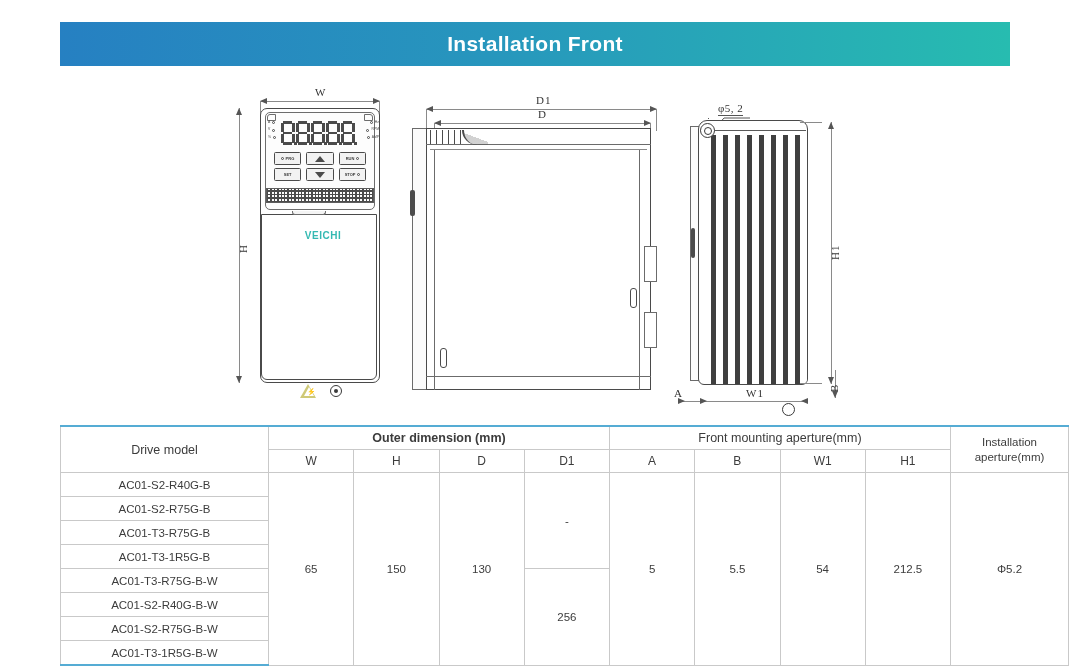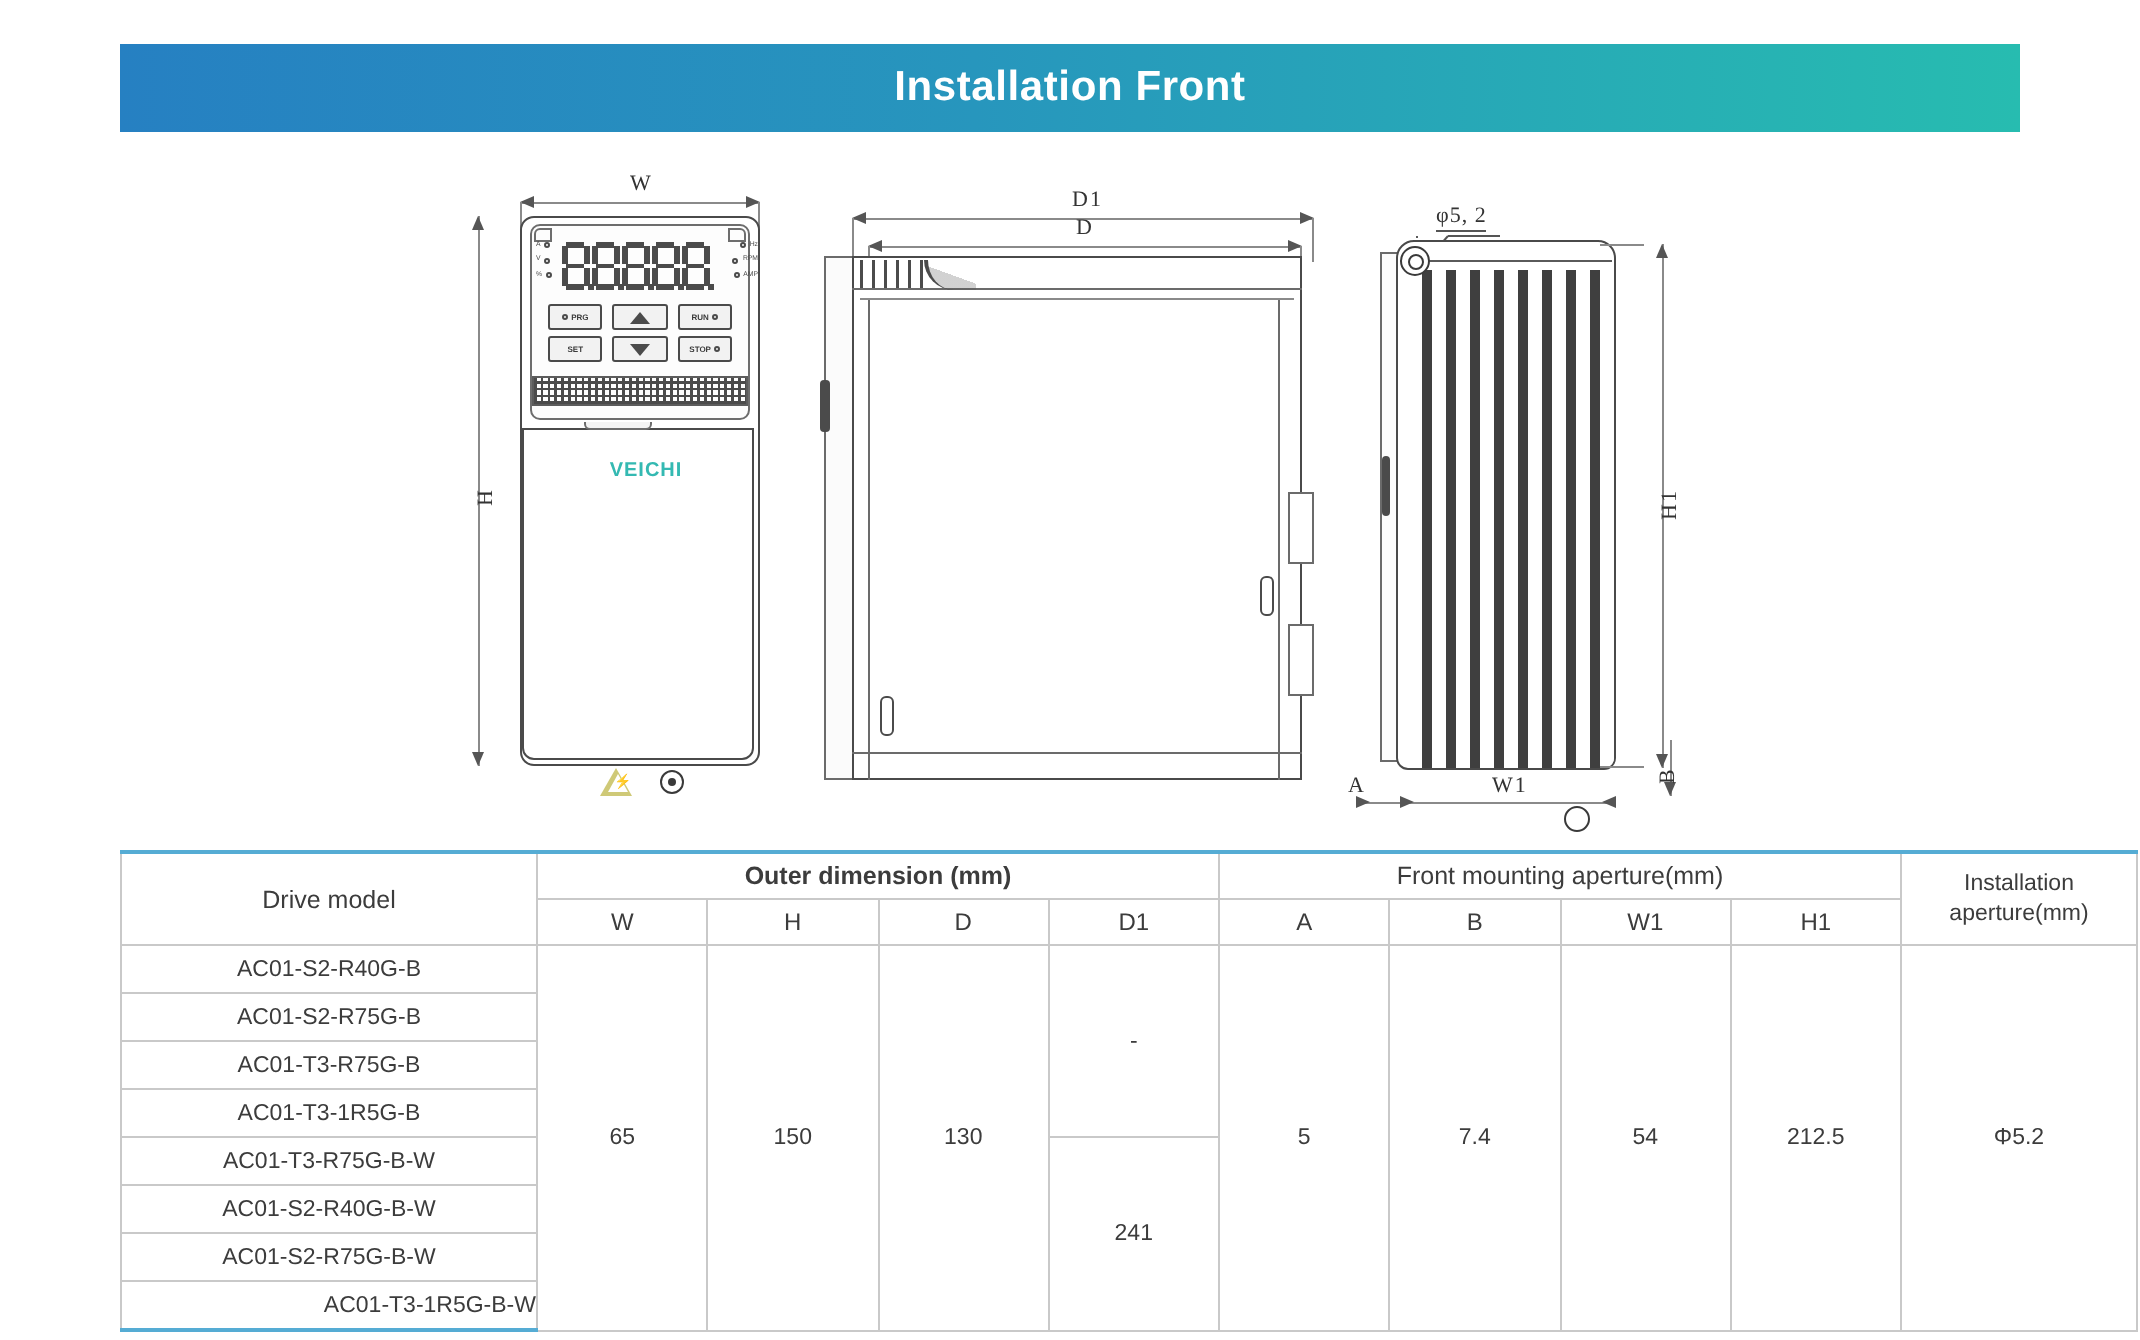--- a/index.html
+++ b/index.html
@@ -491,21 +491,20 @@
     background: #ffffff;
   }
   table.spec thead th {
     height: 22px;
   }
   table.spec tr.top-accent th {
     border-top: 2.5px solid #55acd4;
   }
   table.spec tr:last-child td {
     border-bottom: 2.5px solid #55acd4;
-    text-align: right;
   }
   td.model {
     text-align: left;
     padding-left: 14px;
     font-size: 11.5px;
   }
   th.model-head {
     font-size: 12.5px;
   }
   th.grp { font-size: 12.5px; }
@@ -775,37 +774,37 @@
       </tr>
     </thead>
     <tbody>
       <tr>
         <td class="model">AC01-S2-R40G-B</td>
         <td class="val" rowspan="8">65</td>
         <td class="val" rowspan="8">150</td>
         <td class="val" rowspan="8">130</td>
         <td class="val" rowspan="4">-</td>
         <td class="val" rowspan="8">5</td>
-        <td class="val" rowspan="8">7.4</td>
+        <td class="val" rowspan="8">5.5</td>
         <td class="val" rowspan="8">54</td>
         <td class="val" rowspan="8">212.5</td>
         <td class="val" rowspan="8">Φ5.2</td>
       </tr>
       <tr>
         <td class="model">AC01-S2-R75G-B</td>
       </tr>
       <tr>
         <td class="model">AC01-T3-R75G-B</td>
       </tr>
       <tr>
         <td class="model">AC01-T3-1R5G-B</td>
       </tr>
       <tr>
         <td class="model">AC01-T3-R75G-B-W</td>
-        <td class="val" rowspan="4">241</td>
+        <td class="val" rowspan="4">256</td>
       </tr>
       <tr>
         <td class="model">AC01-S2-R40G-B-W</td>
       </tr>
       <tr>
         <td class="model">AC01-S2-R75G-B-W</td>
       </tr>
       <tr>
         <td class="model">AC01-T3-1R5G-B-W</td>
       </tr>

